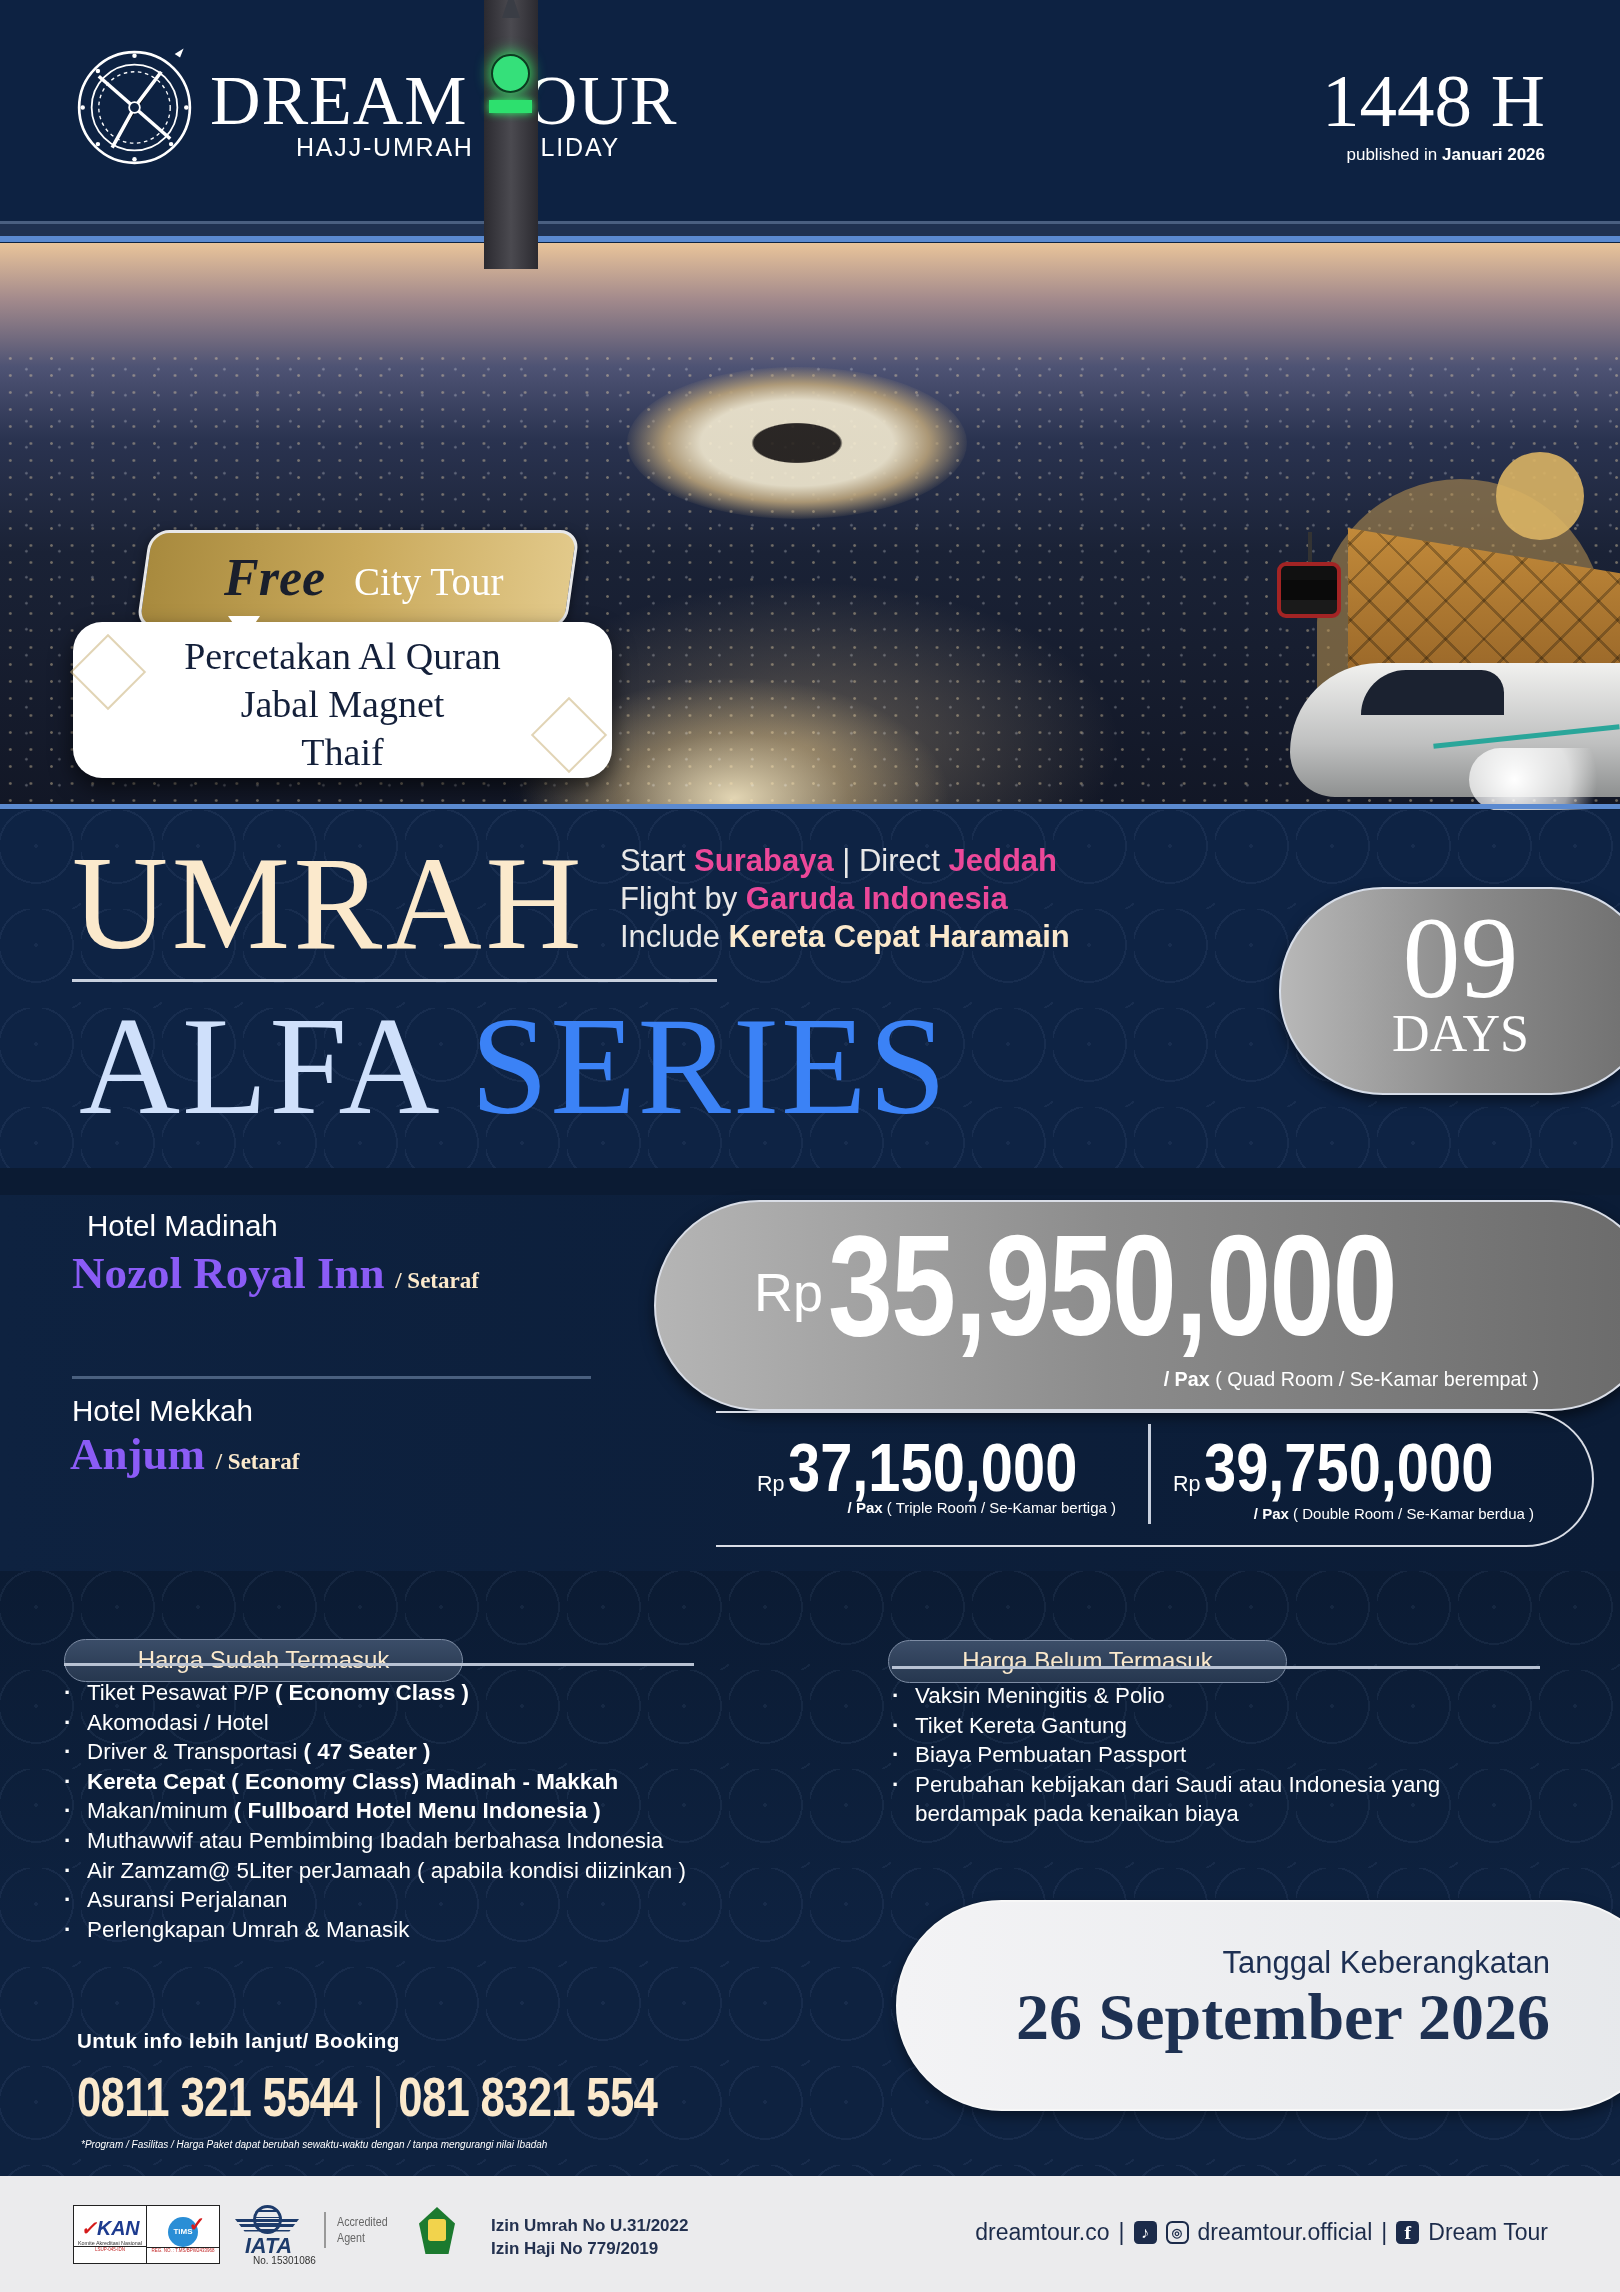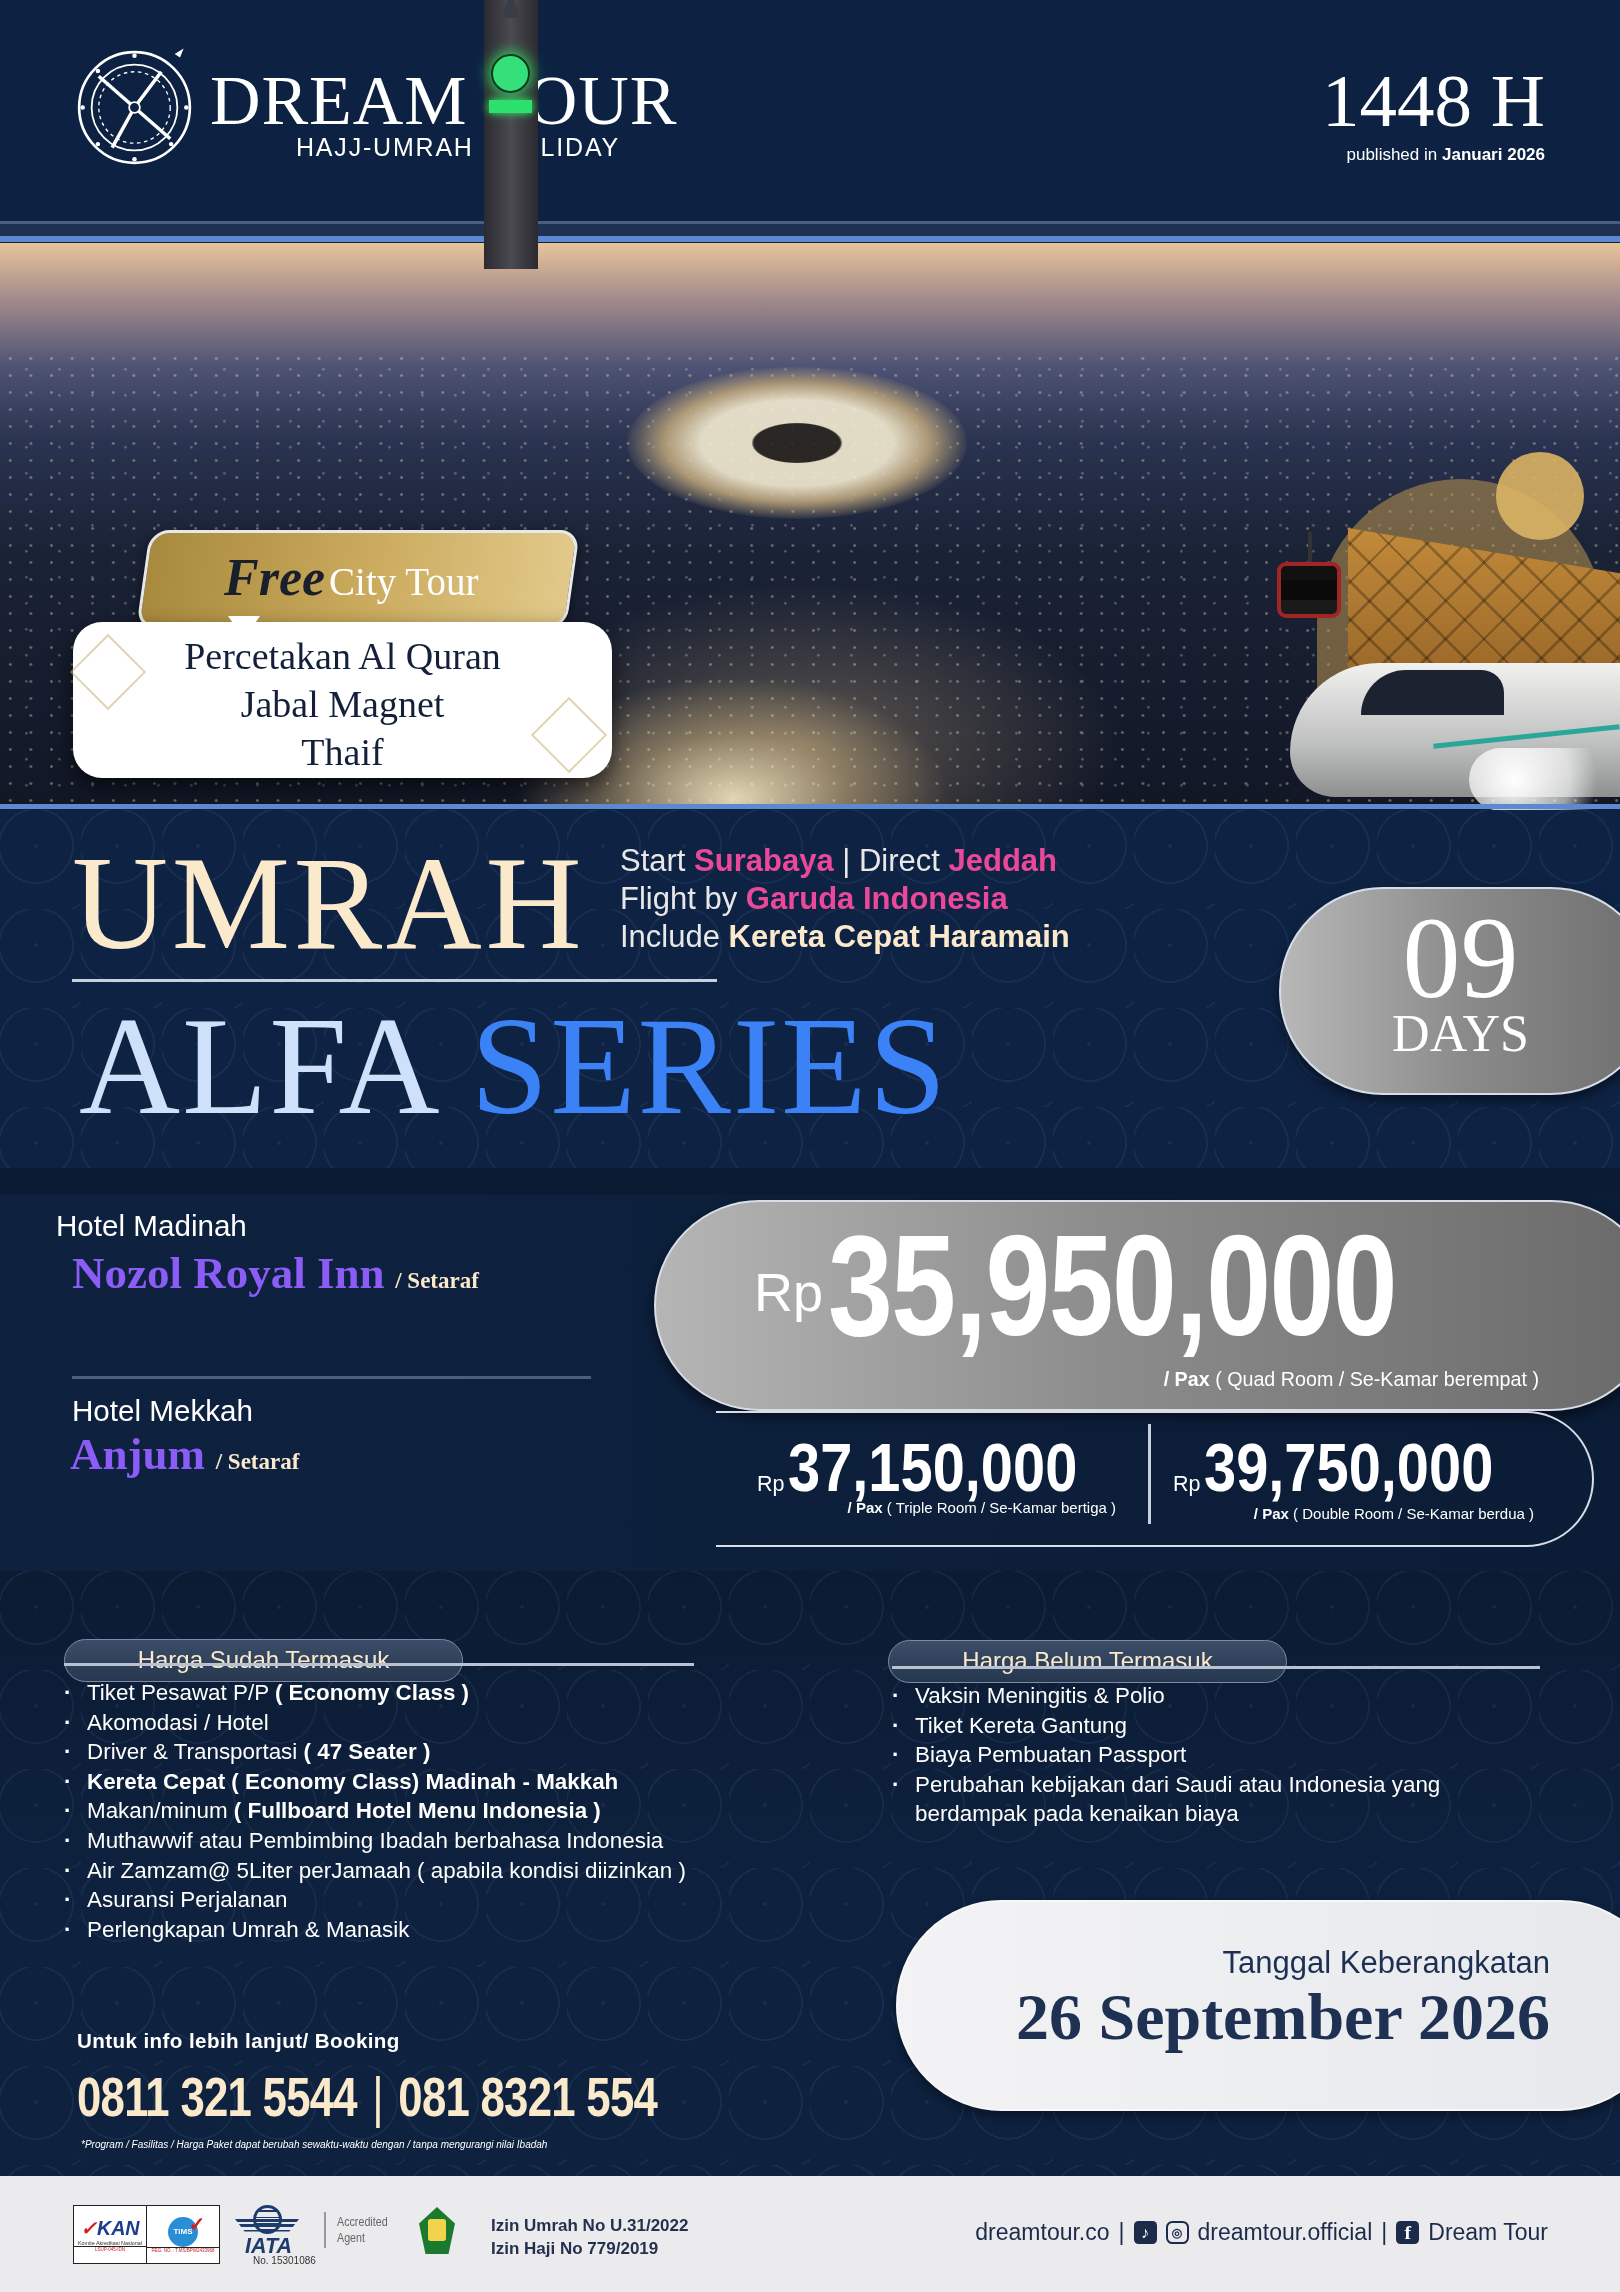--- a/index.html
+++ b/index.html
@@ -52,21 +52,21 @@
   .cable-arm { left:1308px; top:532px; width:3.6px; height:32px; background:#333; }
   .train { left:1290px; top:663px; width:330px; height:134px; border-radius: 107px 0 0 54px; background: linear-gradient(180deg,#f1f1ef,#bfc0c0 60%,#8e9090); }
   .train-window { left:1361px; top:670px; width:143px; height:45px; border-radius: 72px 36px 0 0; background:#1b2230; }
   .train-stripe { left:1433px; top:734px; width:187px; height:5.4px; background:#2aa69a; transform: rotate(-6deg); }
   .steam { left:1469px; top:748px; width:151px; height:63px; border-radius:36px; background: radial-gradient(circle at 30% 50%, #fff, rgba(255,255,255,0.6) 50%, transparent 75%); }
 
   
   .tour-tag { left:143px; top:530px; width:430px; height:99px; border-radius: 19.7px;
      background: linear-gradient(90deg,#a88a3e,#c9a95b 50%,#e2c98a); border:3.6px solid #e8e8e8;
      transform: skewX(-8deg); box-shadow: 0 3.6px 10.7px rgba(0,0,0,0.5); }
-  .tour-tag-text { left:224px; top:548px; width:358px; height:63px; display:flex; align-items:baseline; gap:4px; }
+  .tour-tag-text { left:224px; top:548px; width:358px; height:63px; display:flex; align-items:baseline; gap:29px; }
   .tour-free { font-family:"Liberation Serif", serif; font-style:italic; font-weight:bold; font-size:52px; color:#1a1f2c; }
   .tour-city { font-family:"Liberation Serif", serif; font-size:39px; color:#fff; }
   .tour-box { left:73px; top:622px; width:539px; height:156px; border-radius:29px; background:#fff; box-shadow:0 9px 22.4px rgba(0,0,0,0.6); }
   .tour-pointer { left:228px; top:616px; width:32px; height:23px; background:#fff; clip-path: polygon(0 0,100% 0,50% 100%); }
   .tour-list { left:73px; top:632px; width:539px; text-align:center; font-family:"Liberation Serif", serif; font-size:38px; line-height:48px; color:#14203a; }
   .ornament { width:81px; height:81px; border:2.7px solid rgba(201,176,120,0.55); transform:rotate(45deg); }
   .orn1 { left:81px; top:645px; width:54px; height:54px; }
   .orn2 { left:542px; top:708px; width:54px; height:54px; }
 
   .photo-bottom { left:0; top:804px; width:1620px; height:5.4px; background:#5b8ad0; }
@@ -256,21 +256,21 @@
   <span class="a1">ALFA</span>
   <span class="a2">SERIES</span>
 </div>
 
 <div class="abs days-pill"></div>
 <div class="abs days-num">09</div>
 <div class="abs days-label">DAYS</div>
 
 <div class="abs price-sec"></div>
 
-<div class="abs hotel-label" style="left:56px; top:1209px;">Hotel Madinah</div>
+<div class="abs hotel-label" style="left:87px; top:1209px;">Hotel Madinah</div>
 <div class="abs" style="left:72px; top:1247px; white-space:nowrap;">
   <span class="hotel-name">Nozol Royal Inn</span><span class="hotel-setaraf">/ Setaraf</span>
 </div>
 <div class="abs hotel-rule"></div>
 <div class="abs hotel-label" style="left:72px; top:1394px;">Hotel Mekkah</div>
 <div class="abs" style="left:70px; top:1428px; white-space:nowrap;">
   <span class="hotel-name">Anjum</span><span class="hotel-setaraf">/ Setaraf</span>
 </div>
 
 <div class="abs main-pill"></div>

